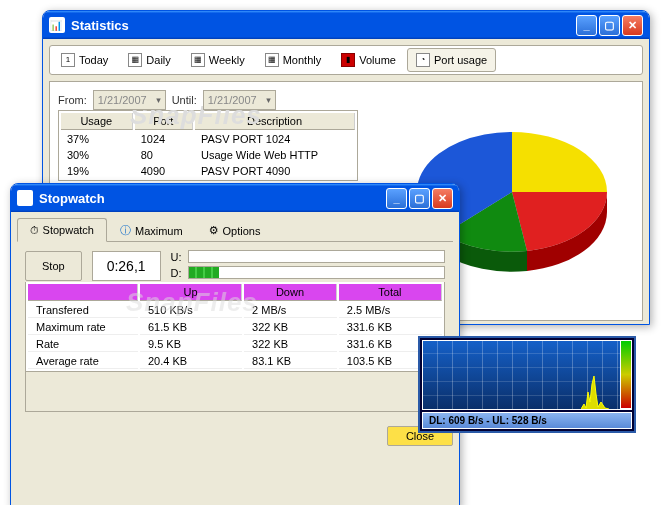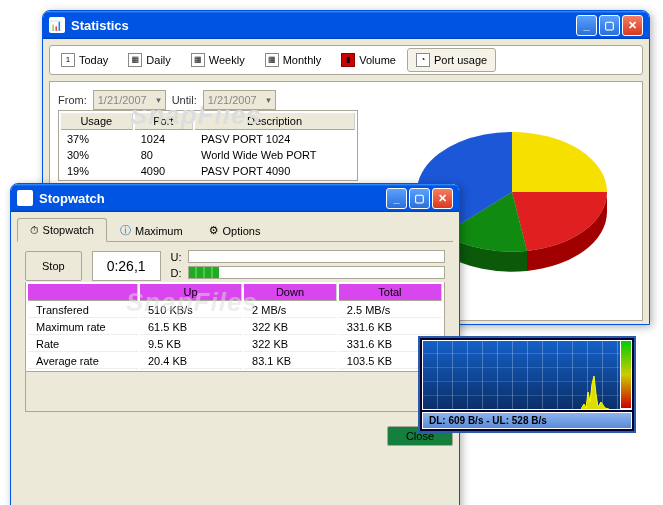--- a/index.html
+++ b/index.html
@@ -47,21 +47,21 @@
 .ud-row .bar-fill { position: absolute; left: 0; top: 0; bottom: 0; }
 .bar-fill.green { background: repeating-linear-gradient(90deg, #2a2, #2a2 6px, #4c4 6px, #4c4 8px); }
 
 .stats-header { background: linear-gradient(#3a7de0,#1c57b8); color: #fff; font-weight: bold; padding: 3px 6px; margin-top: 8px; border: 1px solid #2a5aa8; }
 .stats-table { width: 100%; background: #fff; border: 1px solid #aca899; border-top: none; }
 .stats-table th { background: #d946ef; border-right: 1px solid #cecece; border-bottom: 1px solid #aca899; padding: 2px 8px; text-align: center; font-weight: normal; }
 .stats-table td { padding: 1px 8px; border-bottom: 1px solid #eee; }
 .stats-gap { height: 40px; background: #ece9d8; border: 1px solid #aca899; border-top: none; }
 
 .close-row { margin: 6px; text-align: right; }
-.close-btn { padding: 3px 18px; border: 1px solid #aca899; background: #15803d; cursor: pointer; border-radius: 2px; }
+.close-btn { padding: 3px 18px; border: 1px solid #aca899; background: #fde047; cursor: pointer; border-radius: 2px; }
 
 
 .traffic-widget { position: absolute; border: 2px solid #2a5aa8; background: #003; }
 .traffic-graph { width: 210px; height: 70px; background: linear-gradient(#1560c8, #0a2f6a); position: relative; border: 1px solid #fff; margin: 2px; }
 .traffic-grid { position: absolute; inset: 0; background: repeating-linear-gradient(90deg, transparent 0, transparent 14px, rgba(255,255,255,0.25) 14px, rgba(255,255,255,0.25) 15px), repeating-linear-gradient(0deg, transparent 0, transparent 13px, rgba(255,255,255,0.15) 13px, rgba(255,255,255,0.15) 14px); }
 .traffic-peak { position: absolute; bottom: 0; right: 22px; width: 28px; height: 35px; }
 .traffic-status { background: linear-gradient(#8ab4f0,#5a8ad8); color: #000; font-weight: bold; padding: 2px 6px; margin: 0 2px 2px 2px; border: 1px solid #fff; font-size: 10px; }
 .vbar { position: absolute; top: 2px; right: 2px; bottom: 22px; width: 12px; background: linear-gradient(to bottom, #0c0 0%, #cc0 50%, #c00 100%); border: 1px solid #fff; }
 
 .watermark { position: absolute; color: #ddd; font-size: 26px; font-weight: bold; font-style: italic; pointer-events: none; letter-spacing: 1px; margin-left: 40px; }
@@ -127,21 +127,21 @@
         </thead>
       <tbody>
         <tr>
             <td>37%</td>
             <td>1024</td>
             <td>PASV PORT 1024</td>
           </tr>
         <tr>
             <td>30%</td>
             <td>80</td>
-            <td>World Wide Web PORT</td>
+            <td>Usage Wide Web HTTP</td>
           </tr>
         <tr>
             <td>19%</td>
             <td>4090</td>
             <td>PASV PORT 4090</td>
           </tr>
       </tbody>
     </table>
 
     <div class="pie-container">

